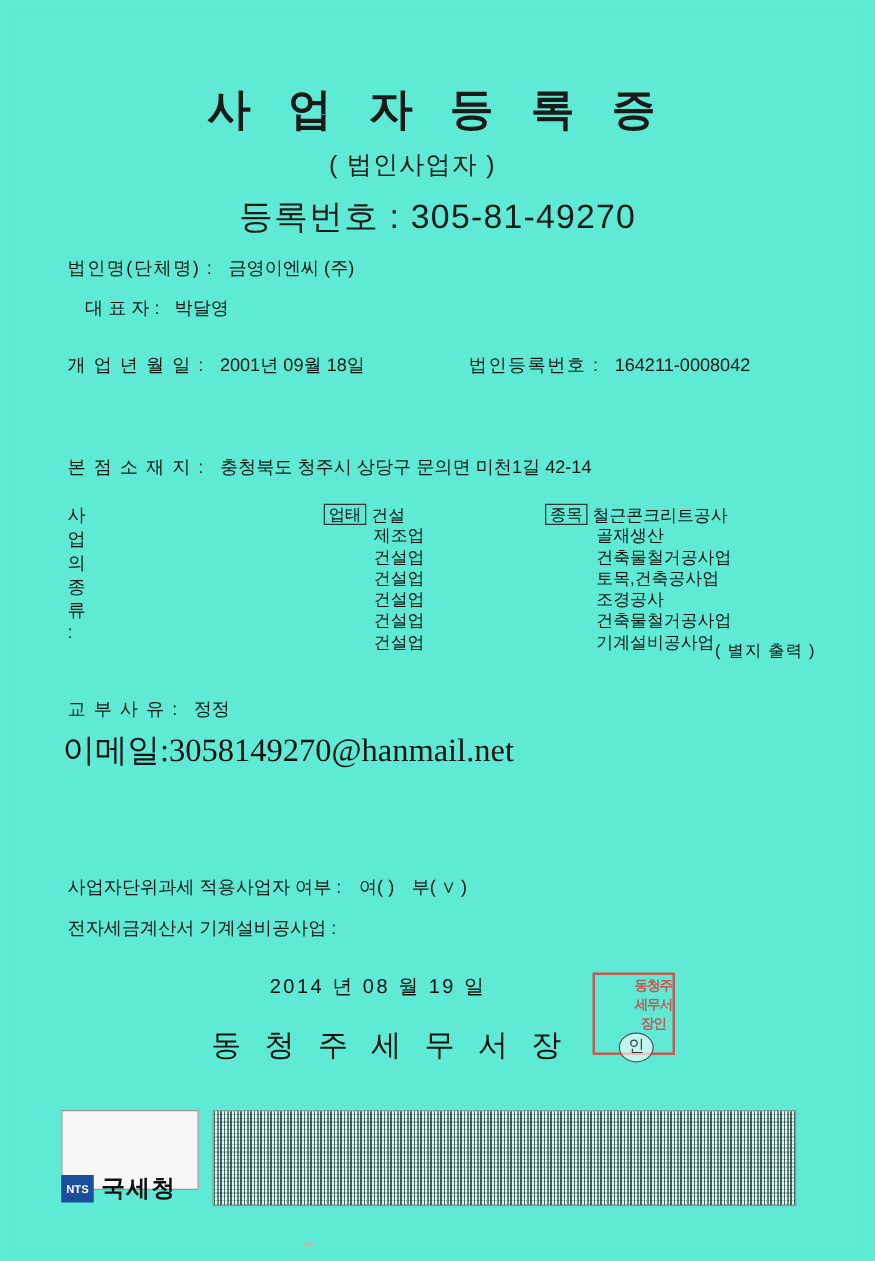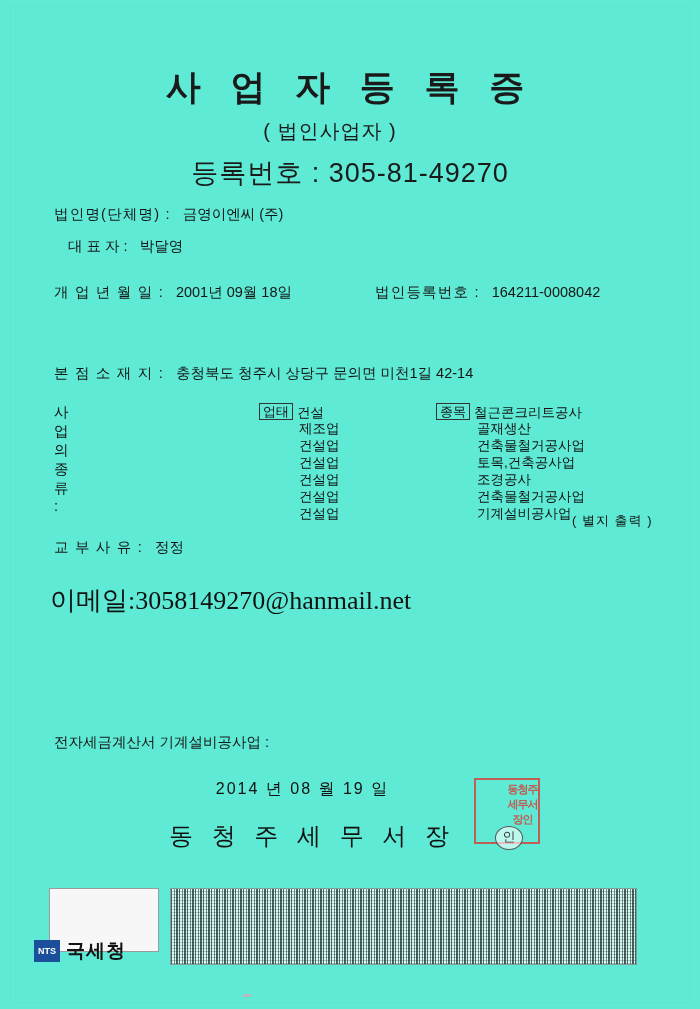--- a/index.html
+++ b/index.html
@@ -220,21 +220,21 @@
     background: #f7f7f7;
     color: #cfcfcf;
     font-size: 11px;
     overflow: hidden;
     letter-spacing: 1px;
     text-align: center;
     line-height: 62px;
   }
   .nts-logo {
     position: absolute;
-    left: 34px;
+    left: 49px;
     top: 938px;
     display: flex;
     align-items: center;
     gap: 6px;
     justify-content: center;
   }
   .nts-mark {
     width: 26px;
     height: 22px;
     background: #1b4f9c;
@@ -339,27 +339,32 @@
       <div class="row indent">건축물철거공사업</div>
       <div class="row indent">토목,건축공사업</div>
       <div class="row indent">조경공사</div>
       <div class="row indent">건축물철거공사업</div>
       <div class="row indent">기계설비공사업</div>
     </div>
   </div>
 
   <div class="byeolji">( 별지  출력 )</div>
 
-  <div class="field" style="left:54px; top:538px;">
+  <div class="field" style="left:54px; top:558px;">
     <span class="label lbl-sp1">교 부 사 유 :</span>
     <span class="value" style="margin-left:8px;">정정</span>
   </div>
 
   <div class="email">이메일:3058149270@hanmail.net</div>
 
+  <div class="field" style="left:54px; top:700px;">
+    <span class="label">사업자단위과세  적용사업자 여부 :</span>
+    <span class="value" style="margin-left:10px;">여(      )</span>
+    <span class="value" style="margin-left:10px;">부( ∨ )</span>
+  </div>
 
   <div class="field" style="left:54px; top:733px;">
     <span class="label">전자세금계산서  기계설비공사업  :</span>
     <span class="value" style="margin-left:8px;"></span>
   </div>
 
   <div class="date-line">2014 년   08 월   19 일</div>
   <div class="issuer">동 청 주  세 무 서 장</div>
 
   <div class="seal">동청주세무서장인</div>

